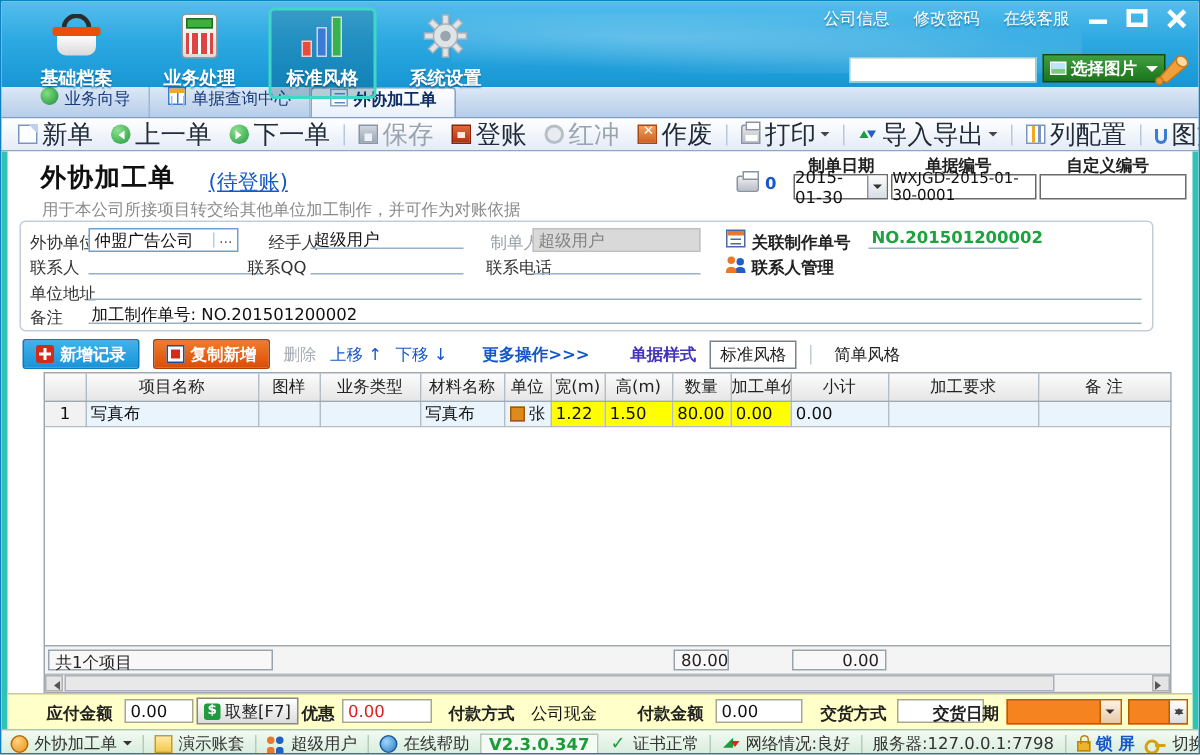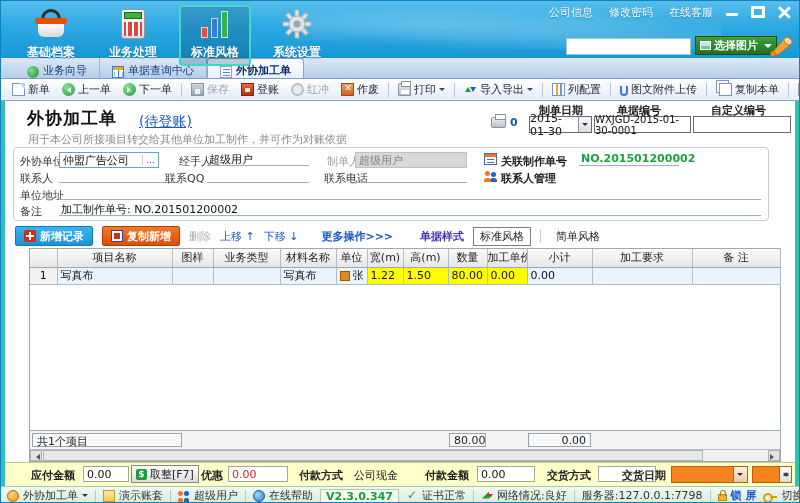--- a/index.html
+++ b/index.html
@@ -43,33 +43,33 @@
 
   .broadcast-box { position:absolute; left:565px; top:37px; width:125px; height:17px; background:#fff; border:1px solid #9cc; z-index:2; }
   .pick-img-btn { position:absolute; left:694px; top:35px; height:19px; display:flex; align-items:center; gap:3px;
     padding:0 4px; background:linear-gradient(#3f9e3f,#1d741d); border:1px solid #0e4a0e; color:#fff; font-size:11px; font-weight:bold; cursor:pointer; z-index:2; }
   .pick-img-btn .mini-img { width:11px; height:9px; background:linear-gradient(#bfe6ff 55%,#7ec97e 55%); border:1px solid #fff; }
   .pick-img-btn .dd { width:0; height:0; border:4px solid transparent; border-top-color:#fff; margin:4px 0 0 3px; }
   .horn { position:absolute; left:768px; top:32px; z-index:2; }
 
   
   .tabbar { height:21px; background:linear-gradient(#dce8f6,#b6cde9); border-bottom:1px solid #7d9dc4; display:flex; align-items:flex-end; padding-left:14px; }
-  .tab { display:flex; align-items:flex-end; gap:4px; height:20px; padding:0 12px; font-size:11px; color:#163a7a; cursor:pointer; border-right:1px solid #9fb6d4; }
+  .tab { display:flex; align-items:flex-start; gap:4px; height:20px; padding:0 12px; font-size:11px; color:#163a7a; cursor:pointer; border-right:1px solid #9fb6d4; }
   .tab.active { background:linear-gradient(#fefeff,#e9f0fa); border:1px solid #8aa4c8; border-bottom:none; border-radius:3px 3px 0 0; font-weight:bold; color:#0d2d66; }
   .ticon { display:inline-block; width:12px; height:12px; position:relative; flex:none; }
   .ti-globe { background:radial-gradient(circle at 35% 35%,#7fe07f,#1d8a3c); border-radius:50%; }
   .ti-grid { background:linear-gradient(#fff,#fff) ,#fff; border:1px solid #3a7bd5; }
   .ti-grid::before { content:""; position:absolute; left:0; top:0; right:0; height:3px; background:#f5a623; }
   .ti-grid::after { content:""; position:absolute; left:5px; top:3px; bottom:0; width:1px; background:#3a7bd5; box-shadow:-4px 2px 0 #9cc0ea,4px 2px 0 #9cc0ea; }
   .ti-page { background:#fff; border:1px solid #8aa4c8; }
   .ti-page::after { content:""; position:absolute; left:2px; top:2px; width:7px; height:1px; background:#5a8ac8; box-shadow:0 3px 0 #5a8ac8,0 6px 0 #5a8ac8; }
 
   
   .toolbar { height:22px; background:linear-gradient(#ffffff,#e4ecf7); border-bottom:1px solid #8ba6c8; display:flex; align-items:center; padding:0 6px; gap:2px; }
-  .tbtn { display:flex; align-items:center; gap:3px; padding:2px 5px; font-size:11px; color:#222b3a; cursor:pointer; border-radius:2px; white-space:nowrap; }
+  .tbtn { display:flex; align-items:center; gap:3px; padding:2px 5px; font-size:17px; color:#222b3a; cursor:pointer; border-radius:2px; white-space:nowrap; }
   .tbtn.disabled { color:#9aa4b0; cursor:default; }
   .tsep { width:1px; height:14px; background:#b9c7da; margin:0 2px; flex:none; }
   .tbtn .dd { width:0; height:0; border:3px solid transparent; border-top-color:#445; margin-top:3px; }
   
   .si { width:13px; height:13px; position:relative; flex:none; display:inline-block; }
   .si-page { background:#fff; border:1px solid #7a96c0; }
   .si-page::after { content:""; position:absolute; right:-1px; top:-1px; border:3px solid #bcd2ee; border-left-color:transparent; border-bottom-color:transparent; }
   .si-prev,.si-next { border-radius:50%; background:radial-gradient(circle at 35% 30%,#8fe08f,#1f9a3f); }
   .si-prev::after,.si-next::after { content:""; position:absolute; top:3.5px; border:3px solid transparent; }
   .si-prev::after { left:2px; border-right:4px solid #fff; }

